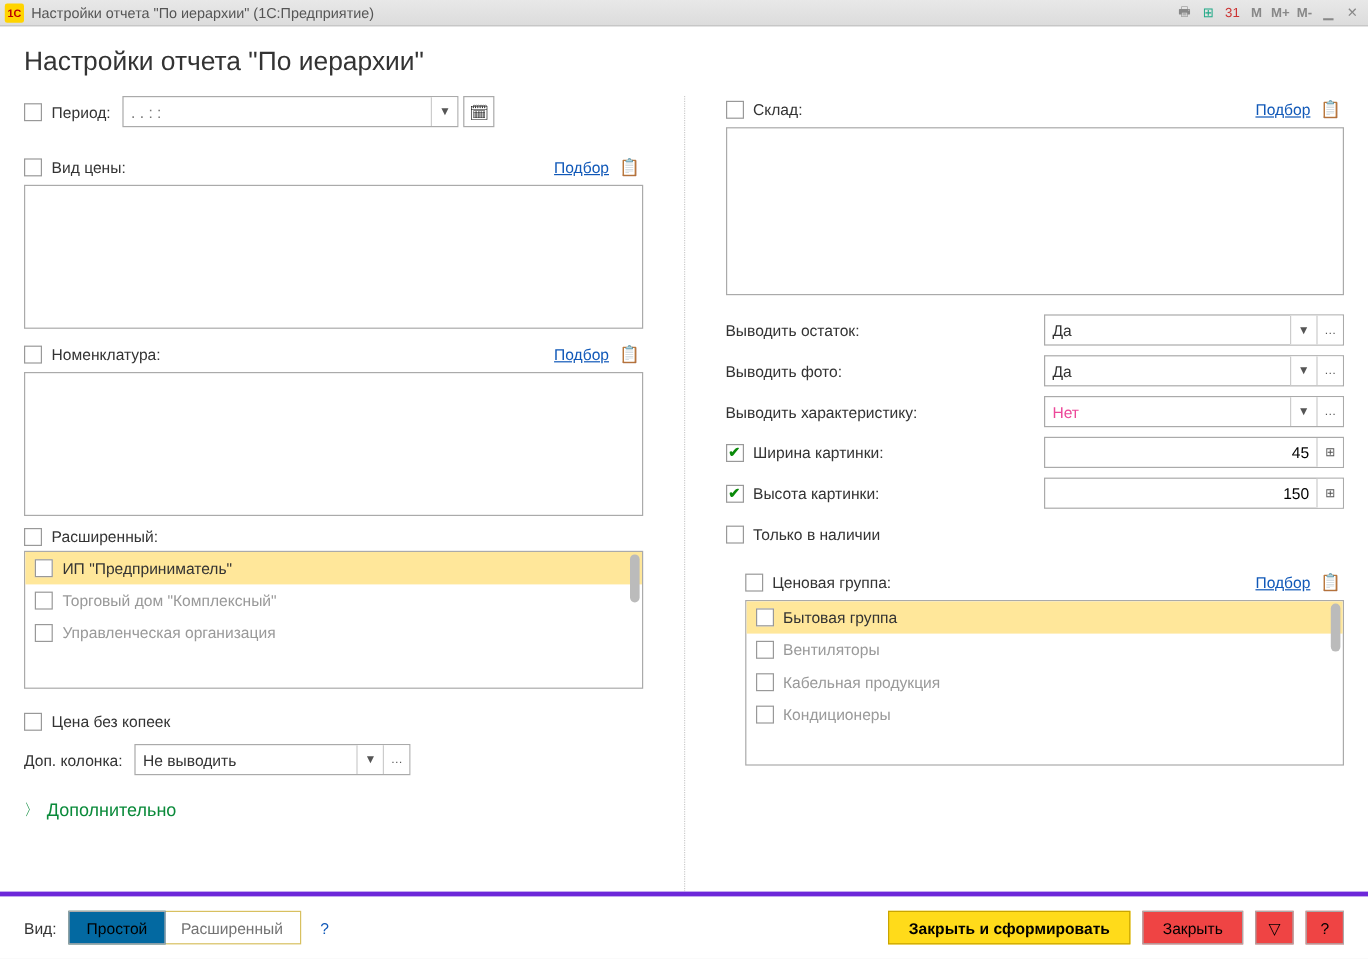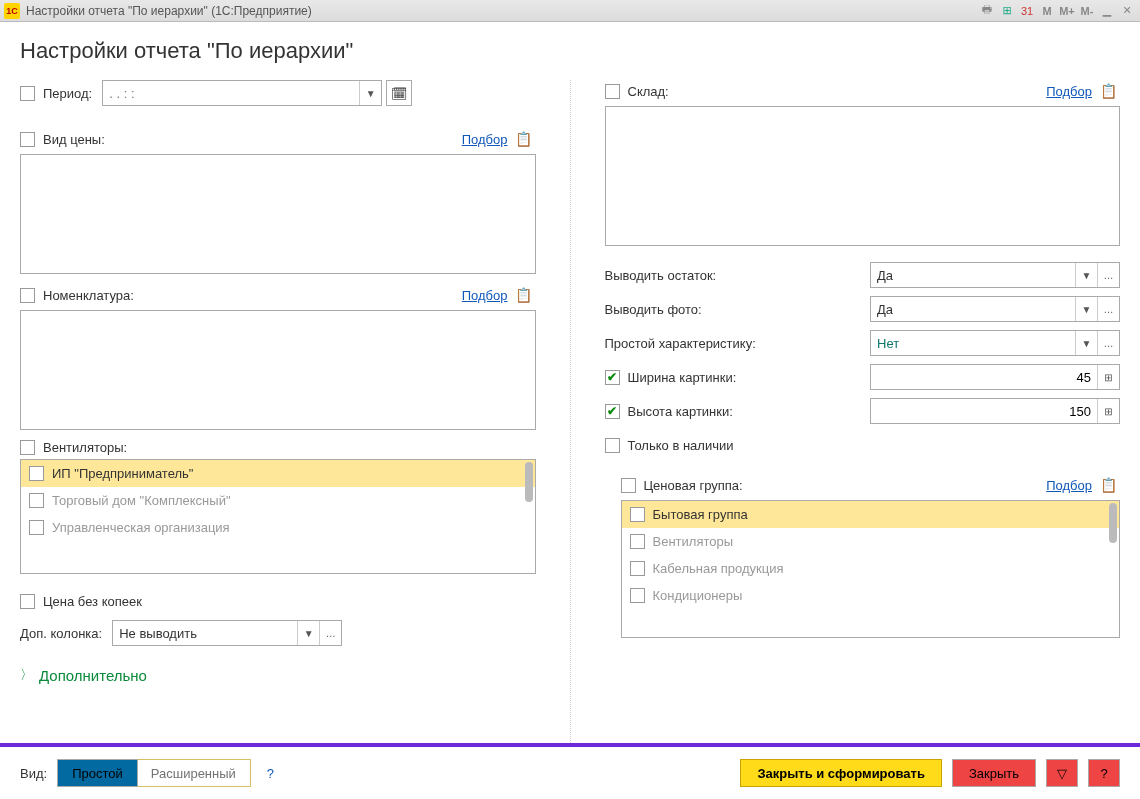--- a/index.html
+++ b/index.html
@@ -100,21 +100,21 @@
           <span class="chk"></span>
           <span class="label">Номенклатура:</span>
           <span class="spacer"></span>
           <span class="link">Подбор</span>
           <span class="iconbtn">📋</span>
         </div>
         <div class="listbox" style="height:120px"></div>
 
         <div class="section-head">
           <span class="chk"></span>
-          <span class="label">Вентиляторы:</span>
+          <span class="label">Расширенный:</span>
         </div>
         <div class="listbox" style="height:115px">
           <div class="item sel">
               <span class="chk"></span>
               <span>ИП "Предприниматель"</span>
             </div>
           <div class="item dim">
               <span class="chk"></span>
               <span>Торговый дом "Комплексный"</span>
             </div>
@@ -181,25 +181,25 @@
             <div class="input-group wide">
               <div class="input-field" style="color:#333">Да</div>
               <div class="input-btn">▼</div>
               <div class="input-btn">…</div>
             </div>
           </div>
         </div>
 
         <div class="param-row">
           <div class="param-label">
-              <span class="label">Простой характеристику:</span>
-            </div>
-          <div class="param-input-wrap">
-            <div class="input-group wide">
-              <div class="input-field" style="color:#0f766e">Нет</div>
+              <span class="label">Выводить характеристику:</span>
+            </div>
+          <div class="param-input-wrap">
+            <div class="input-group wide">
+              <div class="input-field" style="color:#ec4899">Нет</div>
               <div class="input-btn">▼</div>
               <div class="input-btn">…</div>
             </div>
           </div>
         </div>
 
         <div class="param-row">
           <div class="param-label">
             <span class="chk checked"></span>
             <span class="label">Ширина картинки:</span>

